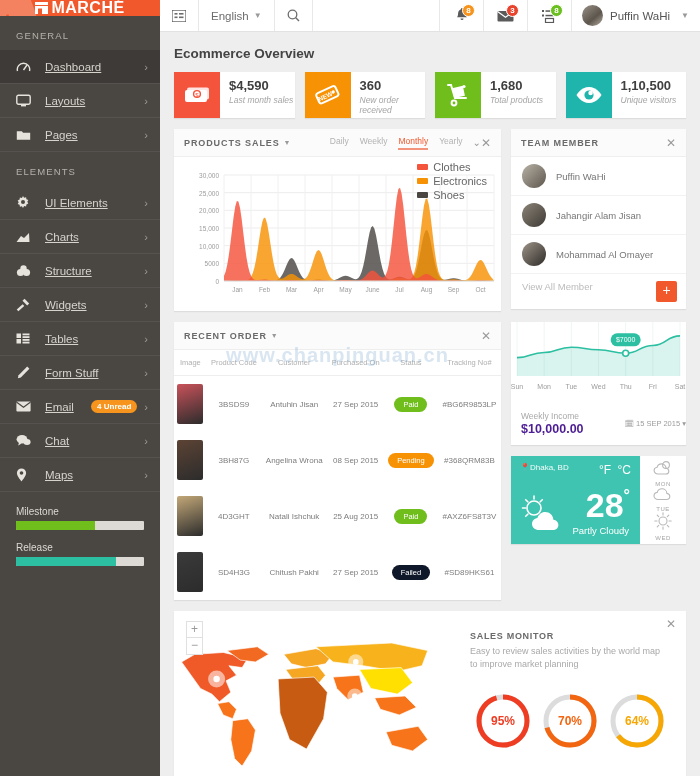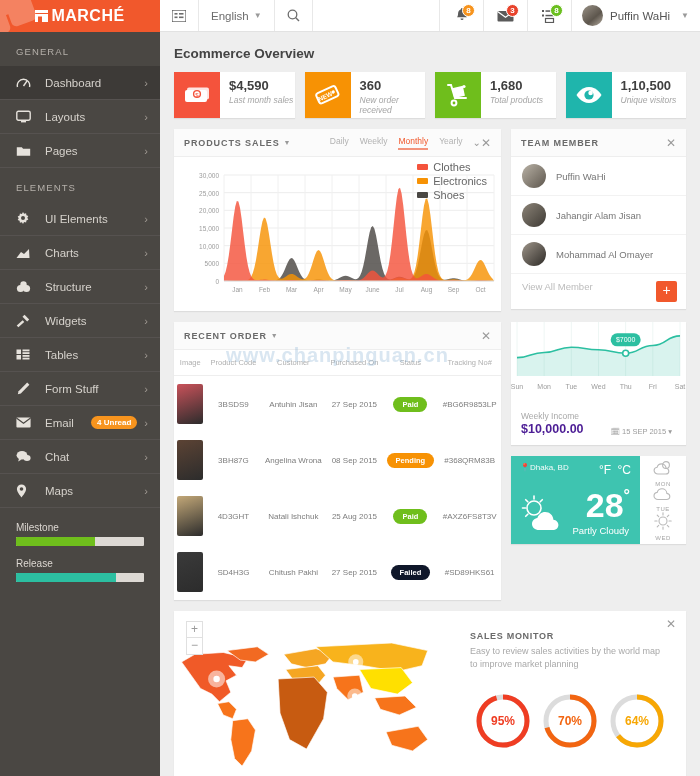--- a/index.html
+++ b/index.html
@@ -13,21 +13,21 @@
   .app { display: flex; width: 700px; height: 776px; }
 
   
   .sidebar {
     width: 160px; flex: 0 0 160px;
     background: #4a4743;
     display: flex; flex-direction: column;
     position: relative;
   }
   .brand {
-    height: 32px; background: #f1582c;
+    height: 16px; background: #f1582c;
     display: flex; align-items: center; justify-content: center;
     position: relative; overflow: hidden;
   }
   .brand-deco {
     position: absolute; left: -14px; top: -12px; width: 70px; height: 60px;
     opacity: .25;
   }
   .brand-text {
     color: #fff; font-size: 16px; font-weight: bold; letter-spacing: .5px;
     position: relative; z-index: 2;
@@ -43,21 +43,21 @@
     border-bottom: 1px solid #565250;
     cursor: pointer; position: relative;
   }
   .nav-item:first-of-type { border-top: 1px solid #565250; }
   .nav-item.active { background: #3d3a37; }
   .nav-ico {
     width: 18px; flex: 0 0 18px; margin-right: 11px;
     display: flex; align-items: center; justify-content: flex-start;
     color: #e6e2dc;
   }
-  .nav-label { flex: 1; }
+  .nav-label { flex: 1; text-decoration: underline; }
   .nav-chev { color: #a09a93; font-size: 11px; }
   .badge-pill {
     background: #f7941e; color: #fff; font-size: 8px;
     border-radius: 8px; padding: 2px 6px; margin-right: 7px;
     font-weight: bold; white-space: nowrap;
   }
   .progress-wrap { padding: 14px 16px 0 16px; }
   .progress-label { color: #ddd8d2; font-size: 10px; margin-bottom: 4px; }
   .progress-track {
     height: 9px; background: #ddd9d4; border-radius: 1px; overflow: hidden;
@@ -177,34 +177,34 @@
     text-align: center; padding: 8px 2px; border-bottom: 1px solid #eee;
   }
   td {
     text-align: center; font-size: 8px; color: #7d7d7d;
     padding: 8px 2px; vertical-align: middle;
   }
   .prod-thumb {
     width: 26px; height: 40px; margin: 0 auto; border-radius: 2px;
   }
   .status {
-    display: inline-block; color: #fff; font-size: 7.5px; font-weight: bold;
+    display: inline-block; color: #fff; font-size: 7.5px; font-weight: normal;
     border-radius: 9px; padding: 3px 9px;
   }
   .watermark {
     position: absolute; left: 0; right: 0; top: 22px;
     text-align: center; font-size: 20px; font-weight: bold;
     color: rgba(110,160,200,.26); letter-spacing: 1px;
     pointer-events: none; user-select: none; z-index: 4;
   }
 
   
   .side-col { width: 175px; flex: 0 0 175px; display: flex; flex-direction: column; gap: 11px; }
   .income-card { background: #fff; box-shadow: 0 1px 1px rgba(0,0,0,.07); }
-  .income-foot { padding: 7px 14px 9px 10px; display: flex; align-items: flex-end; }
+  .income-foot { padding: 7px 0 9px 10px; display: flex; align-items: center; }
   .income-label { font-size: 8.5px; color: #a8a8a8; }
   .income-value { font-size: 12.5px; color: #4c1d95; font-weight: bold; margin-top: 1px; }
   .income-date { margin-left: auto; font-size: 7.5px; color: #9c9c9c; }
 
   .weather-card {
     background: #3ec4b0; box-shadow: 0 1px 1px rgba(0,0,0,.07);
     display: flex; height: 88px; overflow: hidden; position: relative;
   }
   .weather-main { flex: 1; position: relative; padding: 7px 9px; color: #fff; }
   .weather-loc { font-size: 8px; opacity: .95; }

